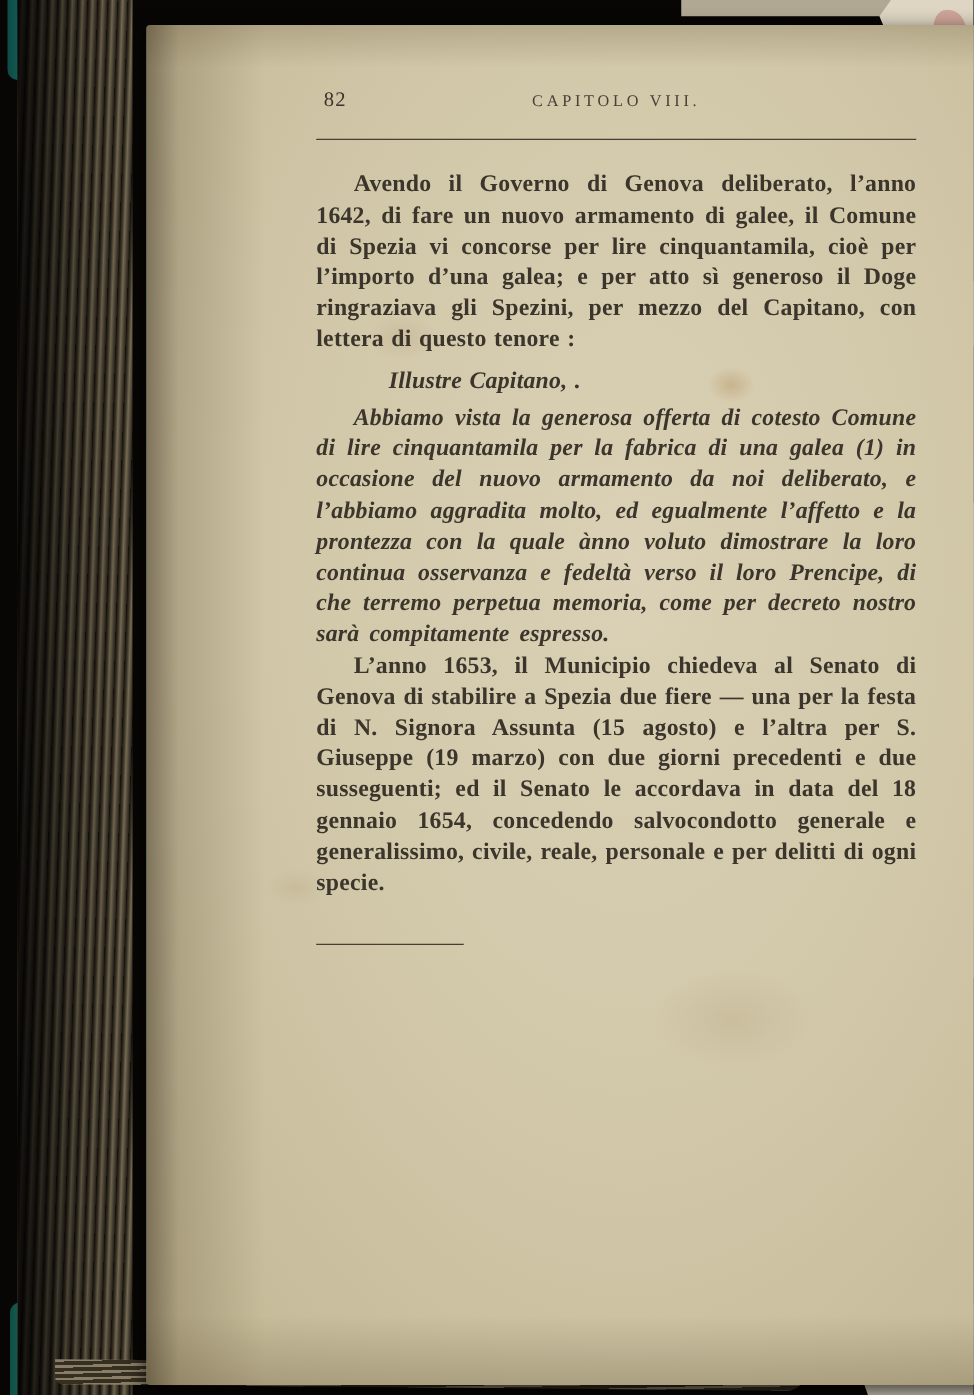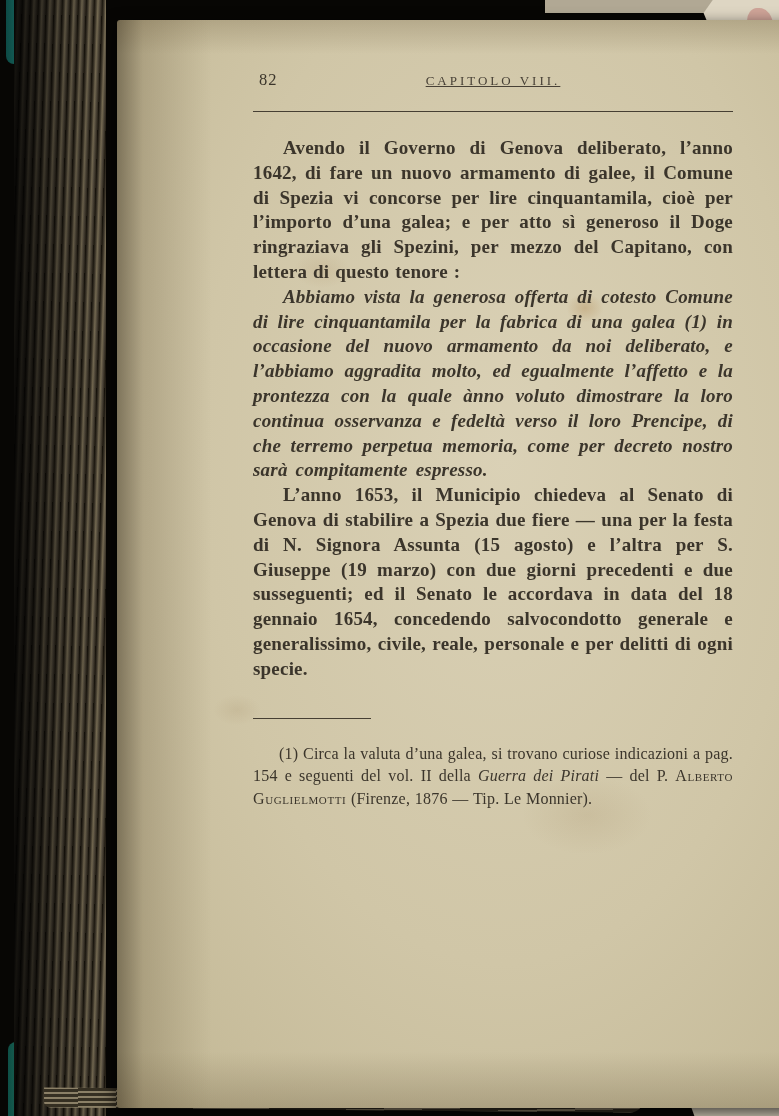--- a/index.html
+++ b/index.html
@@ -90,21 +90,20 @@
   }
   .page-header { position: relative; height: 30px; }
   .page-number {
     position: absolute; left: 6px; top: 4px;
     font-size: 16.5px; letter-spacing: 1px;
   }
   .chapter-title {
     display: block; text-align: center;
     font-size: 13px; letter-spacing: 3px; padding-top: 7px;
     color: #484136;
-    text-decoration: underline;
   }
   .header-rule {
     margin-top: 15px;
     border-top: 1.6px solid #463f33;
   }
 
   .paragraphs { margin-top: 24px; font-size: 19px; line-height: 24.8px; }
   .para { margin: 0; text-align: justify; text-indent: 30px; word-spacing: 1px; font-weight: bold; }
   .para.salutation { text-align: left; text-indent: 58px; font-style: italic; margin: 8px 0 5px; }
   .para.quote { font-style: italic; word-spacing: 3px; }
@@ -144,24 +143,24 @@
 
       <header class="page-header">
         <span class="page-number">82</span>
         <span class="chapter-title">CAPITOLO VIII.</span>
       </header>
 
       <div class="header-rule"></div>
 
       <div class="paragraphs">
           <p class="para body"><span class="seg-normal">Avendo il Governo di Genova deliberato, l’anno 1642, di fare un nuovo armamento di galee, il Comune di Spezia vi concorse per lire cinquantamila, cioè per l’importo d’una galea; e per atto sì generoso il Doge ringraziava gli Spezini, per mezzo del Capitano, con lettera di questo tenore :</span></p>
+          <p class="para salutation"><span class="seg-italic">Illustre Capitano, .</span></p>
           <p class="para quote"><span class="seg-italic">Abbiamo vista la generosa offerta di cotesto Comune di lire cinquantamila per la fabrica di una galea (1) in occasione del nuovo armamento da noi deliberato, e l’abbiamo aggradita molto, ed egualmente l’affetto e la prontezza con la quale ànno voluto dimostrare la loro continua osservanza e fedeltà verso il loro Prencipe, di che terremo perpetua memoria, come per decreto nostro sarà compitamente espresso.</span></p>
           <p class="para body"><span class="seg-normal">L’anno 1653, il Municipio chiedeva al Senato di Genova di stabilire a Spezia due fiere — una per la festa di N. Signora Assunta (15 agosto) e l’altra per S. Giuseppe (19 marzo) con due giorni precedenti e due susseguenti; ed il Senato le accordava in data del 18 gennaio 1654, concedendo salvocondotto generale e generalissimo, civile, reale, personale e per delitti di ogni specie.</span></p>
         </div>
 
       <div class="footnote-rule"></div>
 
-      <p class="footnote"><span class="seg-normal">(1) Circa la valuta d’una galea, si trovano curiose indicazioni a pag. 154 e seguenti del vol. II della </span><span class="seg-italic">Guerra dei Pirati</span><span class="seg-normal"> — del P. </span><span class="seg-smallcaps">Alberto Guglielmotti</span><span class="seg-normal"> (Firenze, 1876 — Tip. Le Monnier).</span></p>
 
     </div>
   </div>
 
 </div>
 
 </body></html>

